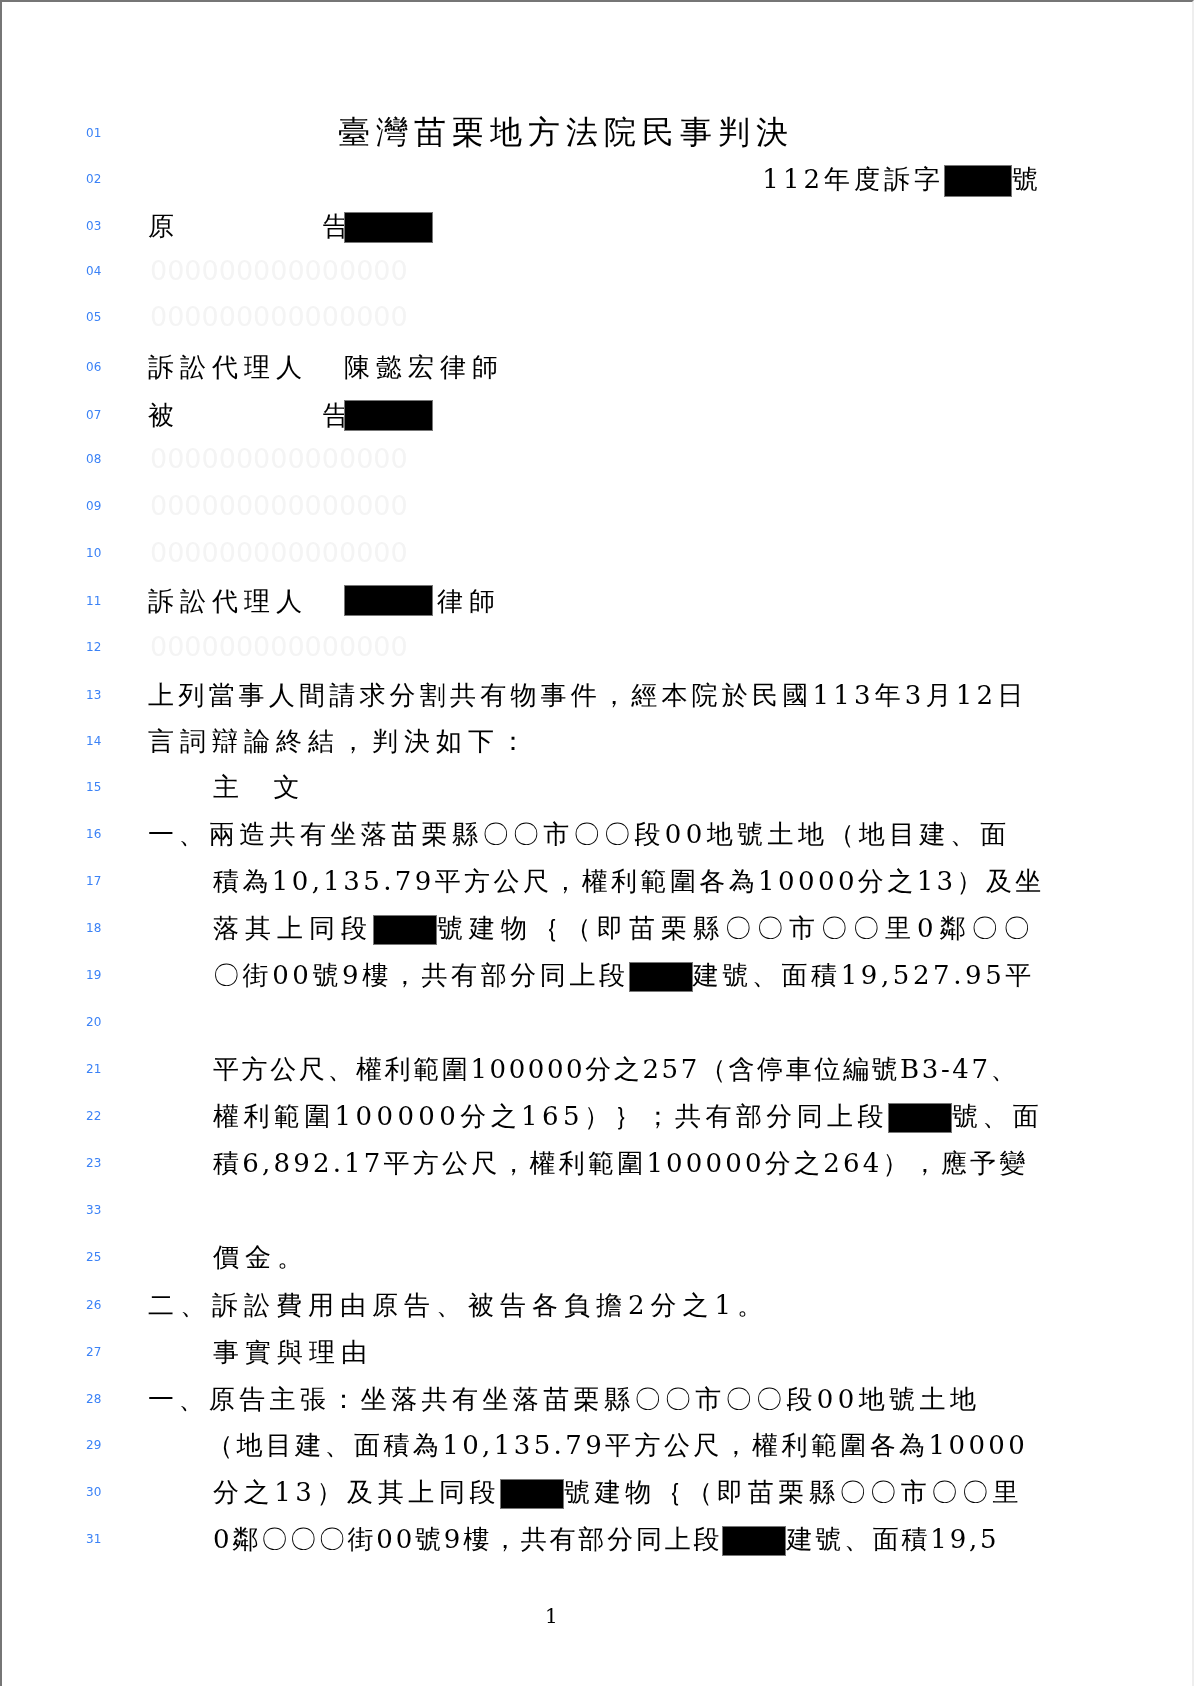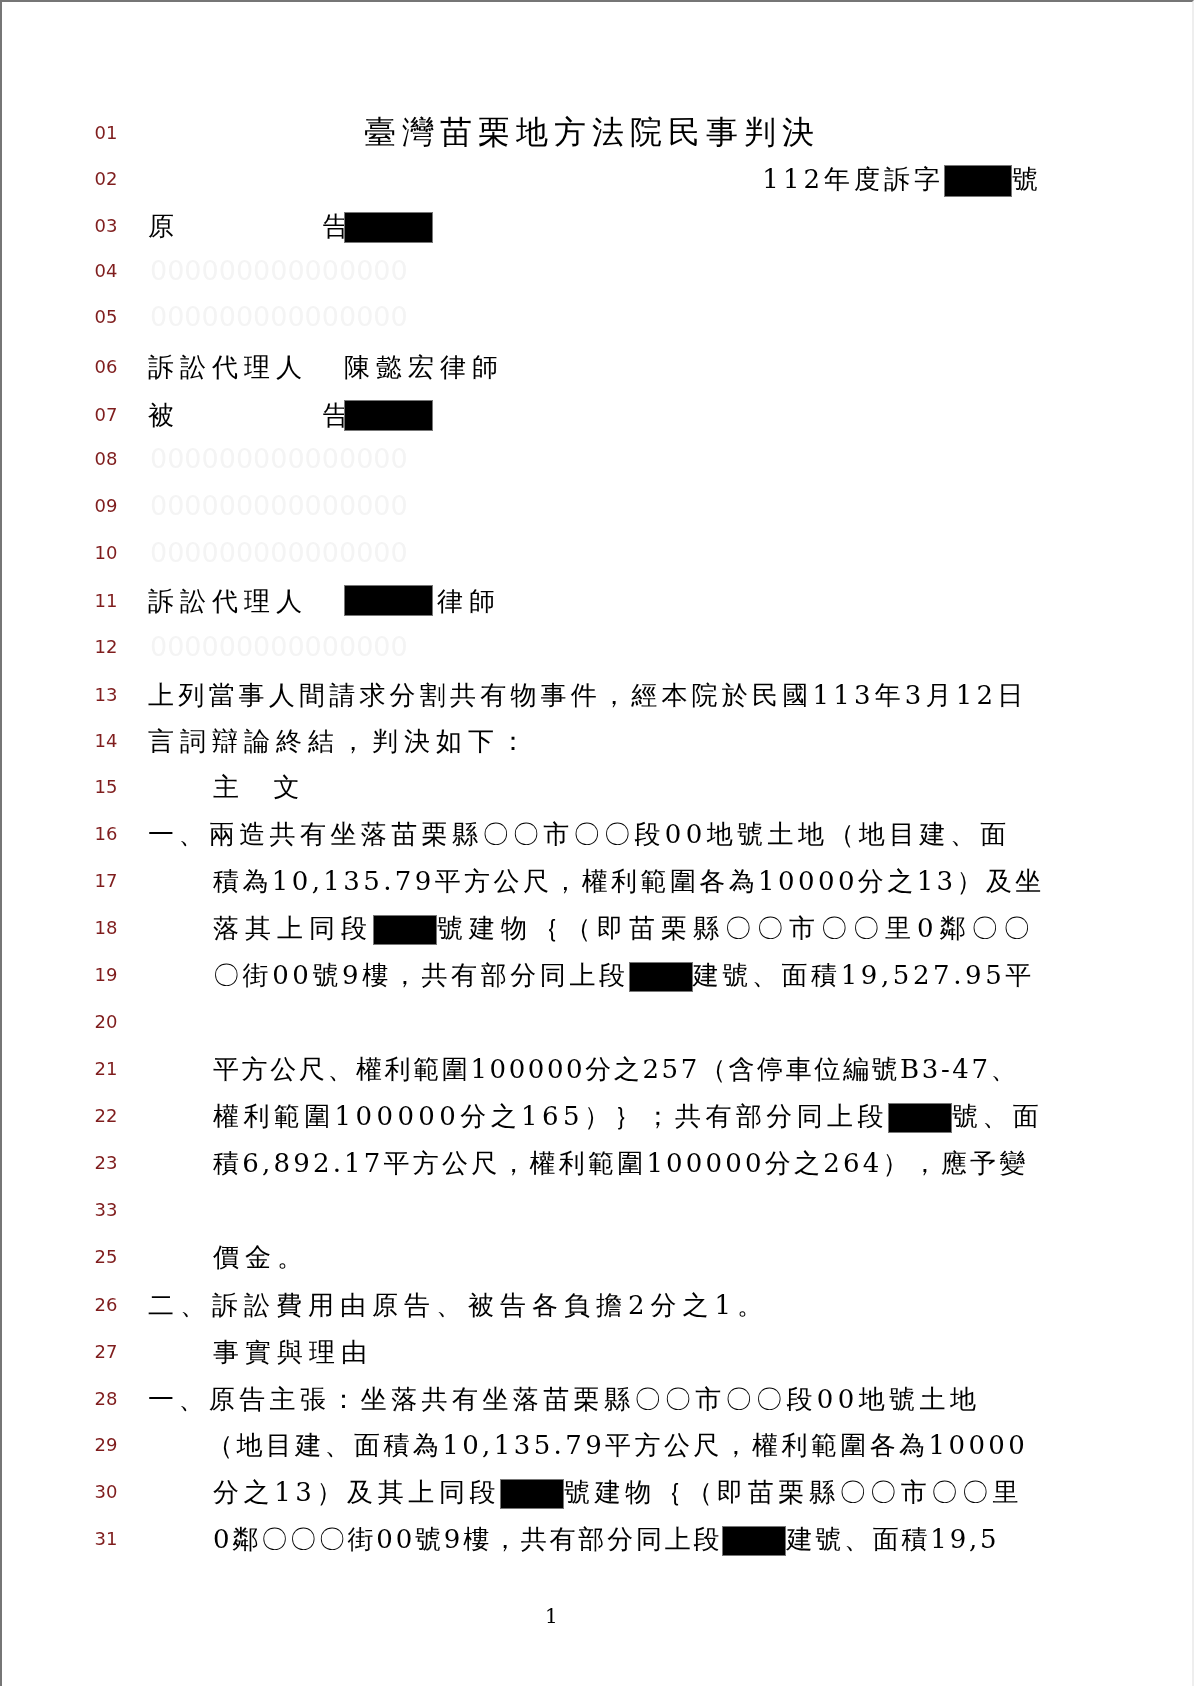--- a/index.html
+++ b/index.html
@@ -16,39 +16,39 @@
     border-left: 2px solid #767676;
     border-right: 2px solid #eeeeee;
     box-sizing: border-box;
   }
   .line {
     position: absolute; left: 0; width: 1194px; height: 46px;
   }
   .lnum {
     position: absolute; left: 84px; width: 40px;
     font-family: "DejaVu Sans", "Liberation Sans", sans-serif;
-    font-size: 18px; color: #7f1d1d; line-height: 46px; text-align: center;
+    font-size: 12px; color: #3b82f6; line-height: 46px;
   }
   .txt {
     position: absolute; left: 146px;
     font-size: 26px; color: #000; line-height: 46px;
     letter-spacing: 6px; white-space: pre;
   }
   .txt.indent { left: 211px; }
   .ghost {
     position: absolute; left: 148px;
     font-family: "DejaVu Sans", "Liberation Sans", sans-serif;
     font-size: 27px; color: #f4f4f4; line-height: 46px; letter-spacing: 0px;
   }
   .redact {
     display: inline-block; background: #000; vertical-align: middle;
     height: 30px; border: 1px solid #777; box-sizing: border-box;
   }
   .title {
-    position: absolute; left: 362px; top: 104px;
+    position: absolute; left: 336px; top: 104px;
     font-size: 32px; letter-spacing: 6px; line-height: 52px; color: #000;
   }
   .caseno {
     position: absolute; right: 150px; top: 154px;
     font-size: 26px; line-height: 46px; letter-spacing: 4px; color: #000; white-space: pre;
   }
   .pagenum {
     position: absolute; left: 543px; top: 1602px;
     font-size: 20px; color: #000;
   }

